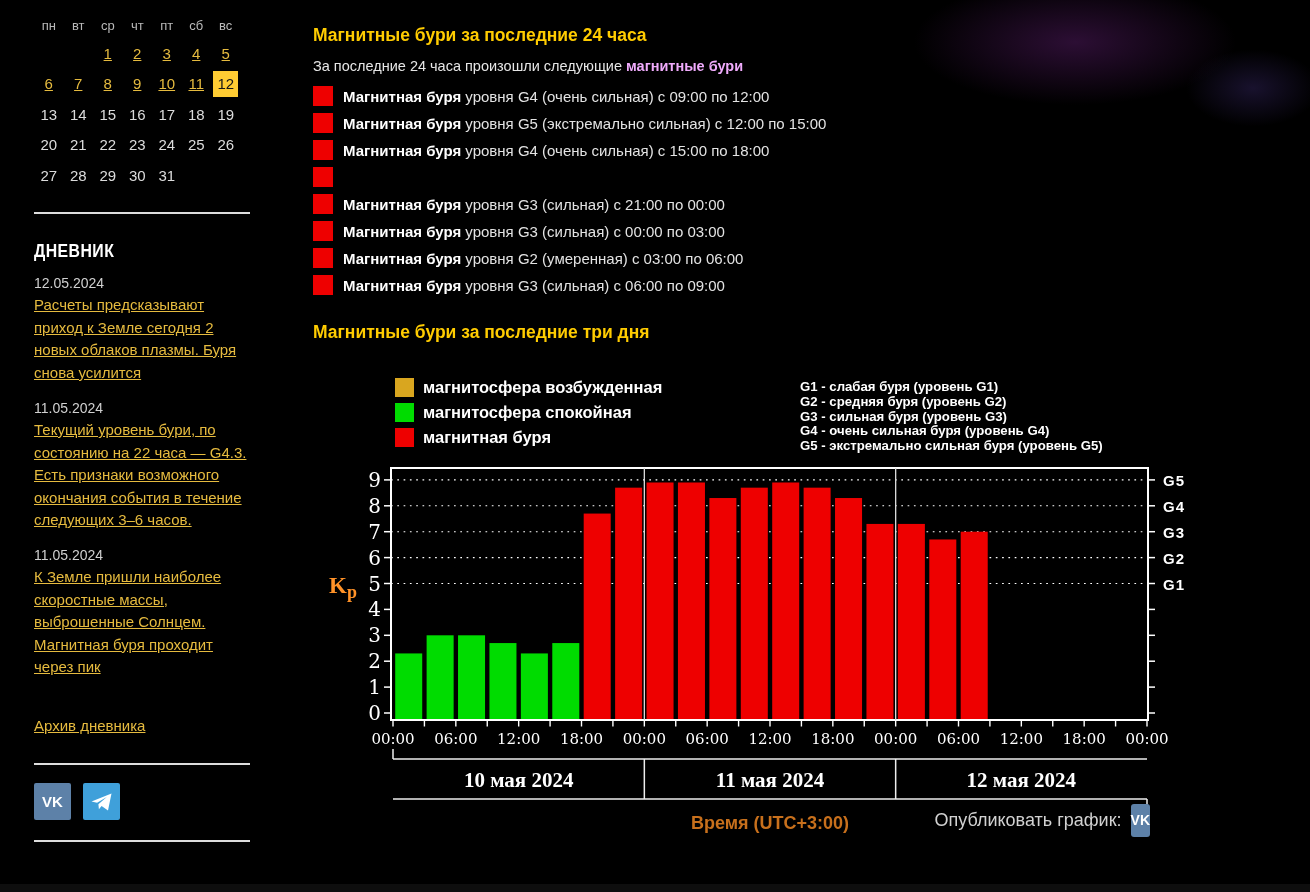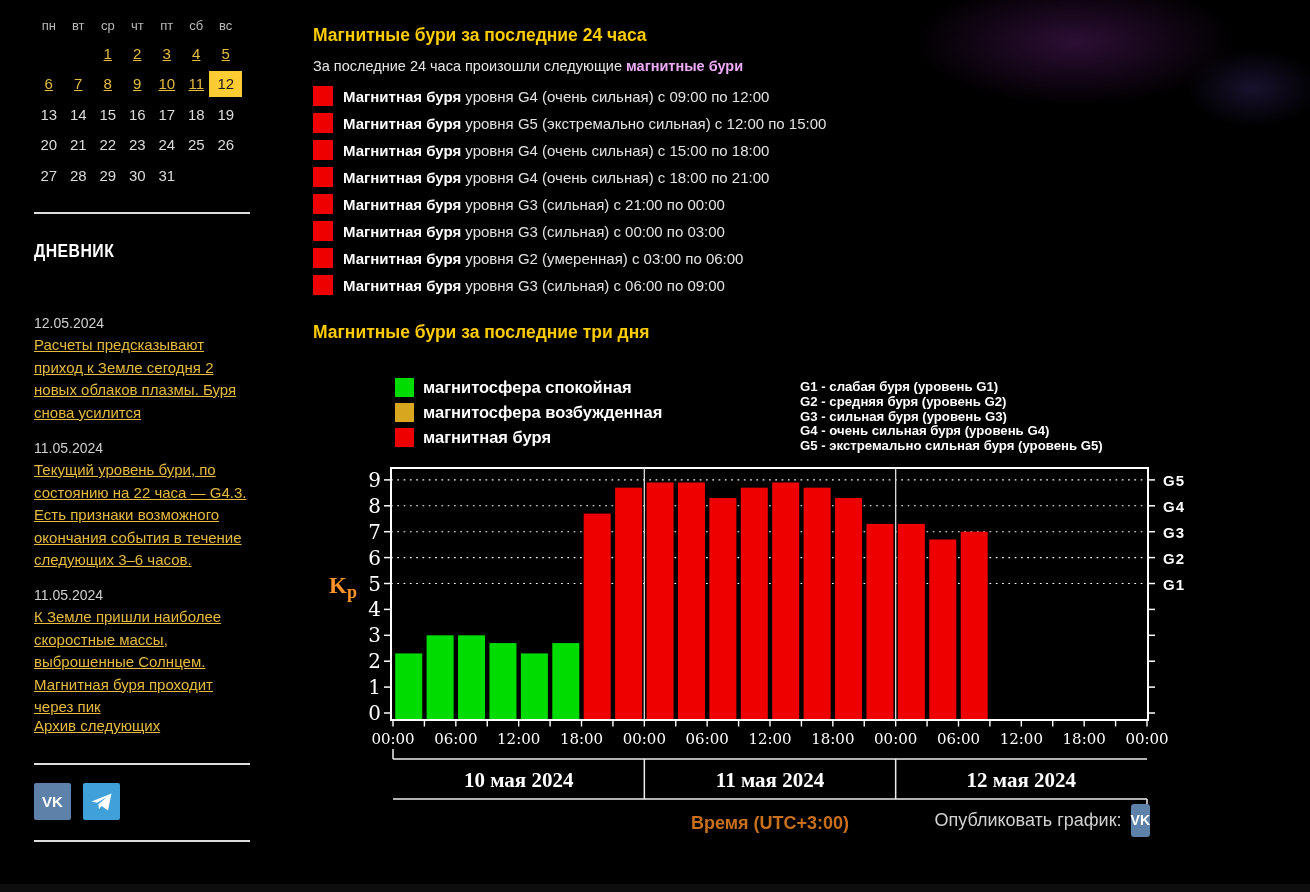--- a/index.html
+++ b/index.html
@@ -12,27 +12,27 @@
 
   
   .sidebar{position:absolute;left:34px;top:16px;width:218px;height:892px;}
   .calendar{position:absolute;left:0;top:-4px;display:grid;
     grid-template-columns:repeat(7,29.5px);grid-template-rows:26px repeat(5,30.5px);
     align-items:center;justify-items:center;}
   .cal-h{color:#b9b9b9;font-size:13px;}
   .cal-cell{font-size:15px;}
   a.cal-link{color:#e6bb3f;text-decoration:underline;}
   .cal-day{color:#dcdcdc;}
-  .cal-today{background:#ffcc33;color:#151515;width:33px;height:26px;display:flex;
+  .cal-today{background:#ffcc33;color:#151515;width:25px;height:26px;display:flex;
     align-items:center;justify-content:center;cursor:default;}
   .sep{position:absolute;left:0;width:216px;height:2px;background:#ddd;}
   .sep1{top:196px;}.sep2{top:747px;}.sep3{top:824px;}
   .diary-heading{position:absolute;top:225px;left:0;color:#fff;font-weight:bold;font-size:18px;
     letter-spacing:.5px;transform:scaleX(.88);transform-origin:left;}
-  .entry{position:absolute;left:0;width:215px;margin-top:40px;}
+  .entry{position:absolute;left:0;width:215px;}
   .entry0{top:259px;}.entry1{top:384px;}.entry2{top:531px;}
   .entry-date{color:#d0d0d0;font-size:14px;margin-bottom:3px;}
   .entry-link{color:#e6bb3f;font-size:15px;line-height:22.5px;text-decoration:underline;display:block;}
   .archive-link{position:absolute;top:701px;left:0;color:#e6bb3f;font-size:15px;text-decoration:underline;}
   .social{position:absolute;top:767px;left:0;display:flex;gap:12px;}
   .icon-btn{width:37px;height:37px;border-radius:2px;display:flex;align-items:center;
     justify-content:center;text-decoration:none;}
   .vk-btn{background:#5d81a8;color:#fff;font-weight:bold;font-size:15px;}
   .tg-btn{background:#3fa0da;}
 
@@ -129,21 +129,21 @@
       </div>
       <div class="entry entry1">
         <div class="entry-date">11.05.2024</div>
         <a class="entry-link" href="#">Текущий уровень бури, по состоянию на 22 часа — G4.3. Есть признаки возможного окончания события в течение следующих 3–6 часов.</a>
       </div>
       <div class="entry entry2">
         <div class="entry-date">11.05.2024</div>
         <a class="entry-link" href="#">К Земле пришли наиболее скоростные массы, выброшенные Солнцем. Магнитная буря проходит через пик</a>
       </div>
     </div>
-  <a class="archive-link" href="#">Архив следующих</a>
+  <a class="archive-link" href="#">Архив дневника</a>
   <div class="sep sep2"></div>
   <div class="social">
     <a class="icon-btn vk-btn" href="#">
         <span>VK</span>
       </a>
     <a class="icon-btn tg-btn" href="#">
       <svg width="24" height="24" viewBox="0 0 24 24">
         <path d="M1.5 11.6 L21.5 3.6 L18 20.4 L11.6 16.1 L8.9 19.3 L8.4 14.2 L16.8 7.0 L7.1 12.8 Z" fill="#fff"></path>
       </svg>
     </a>
@@ -162,21 +162,20 @@
       <div class="storm-row">
         <span class="storm-sq"></span>
         <span class="storm-text"><b>Магнитная буря</b> уровня G5 (экстремально сильная) с 12:00 по 15:00</span>
       </div>
       <div class="storm-row">
         <span class="storm-sq"></span>
         <span class="storm-text"><b>Магнитная буря</b> уровня G4 (очень сильная) с 15:00 по 18:00</span>
       </div>
       <div class="storm-row">
         <span class="storm-sq"></span>
-        <span class="storm-text"><b>Магнитная буря</b> уровня G4 (очень сильная) с 18:00 по 21:00</span>
       </div>
       <div class="storm-row">
         <span class="storm-sq"></span>
         <span class="storm-text"><b>Магнитная буря</b> уровня G3 (сильная) с 21:00 по 00:00</span>
       </div>
       <div class="storm-row">
         <span class="storm-sq"></span>
         <span class="storm-text"><b>Магнитная буря</b> уровня G3 (сильная) с 00:00 по 03:00</span>
       </div>
       <div class="storm-row">
@@ -186,26 +185,26 @@
       <div class="storm-row">
         <span class="storm-sq"></span>
         <span class="storm-text"><b>Магнитная буря</b> уровня G3 (сильная) с 06:00 по 09:00</span>
       </div>
     </div>
   <h1 class="title t3d">Магнитные бури за последние три дня</h1>
 
   <div class="chart">
     <div class="legend-left">
         <div class="lg-row">
+          <span class="lg-sq" style="background: rgb(217, 166, 31);"></span>
+          <span class="lg-label">магнитосфера возбужденная</span>
+        </div>
+        <div class="lg-row">
           <span class="lg-sq" style="background: rgb(0, 220, 0);"></span>
           <span class="lg-label">магнитосфера спокойная</span>
-        </div>
-        <div class="lg-row">
-          <span class="lg-sq" style="background: rgb(217, 166, 31);"></span>
-          <span class="lg-label">магнитосфера возбужденная</span>
         </div>
         <div class="lg-row">
           <span class="lg-sq" style="background: rgb(238, 0, 0);"></span>
           <span class="lg-label">магнитная буря</span>
         </div>
       </div>
     <div class="legend-right">
         <div class="lvl-line">G1 - слабая буря (уровень G1)</div>
         <div class="lvl-line">G2 - средняя буря (уровень G2)</div>
         <div class="lvl-line">G3 - сильная буря (уровень G3)</div>

